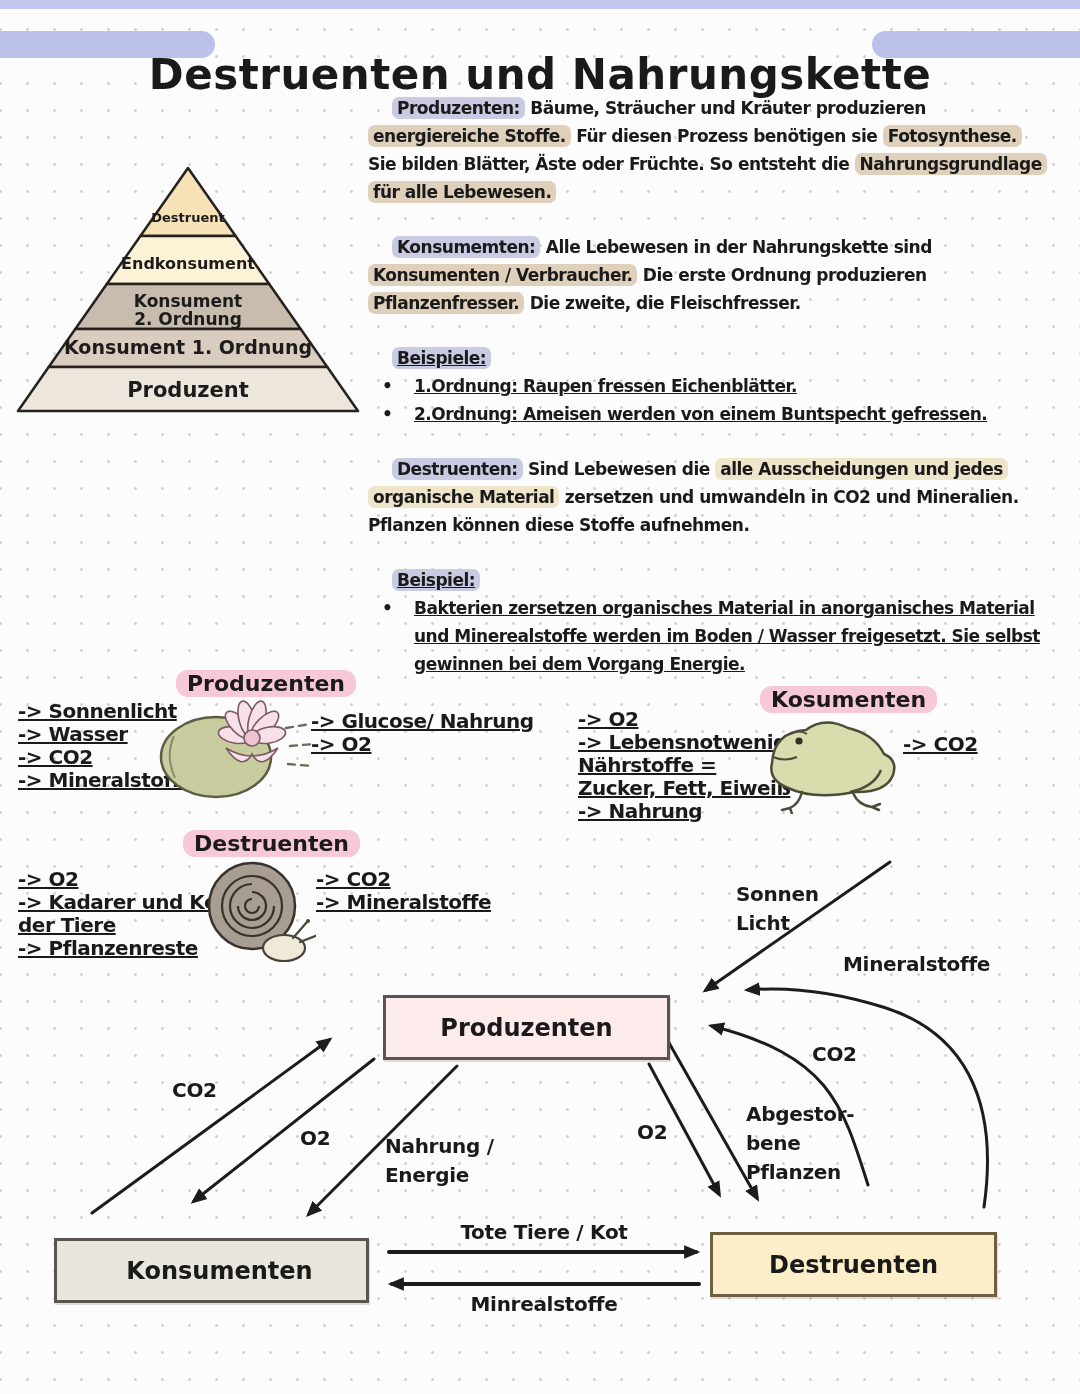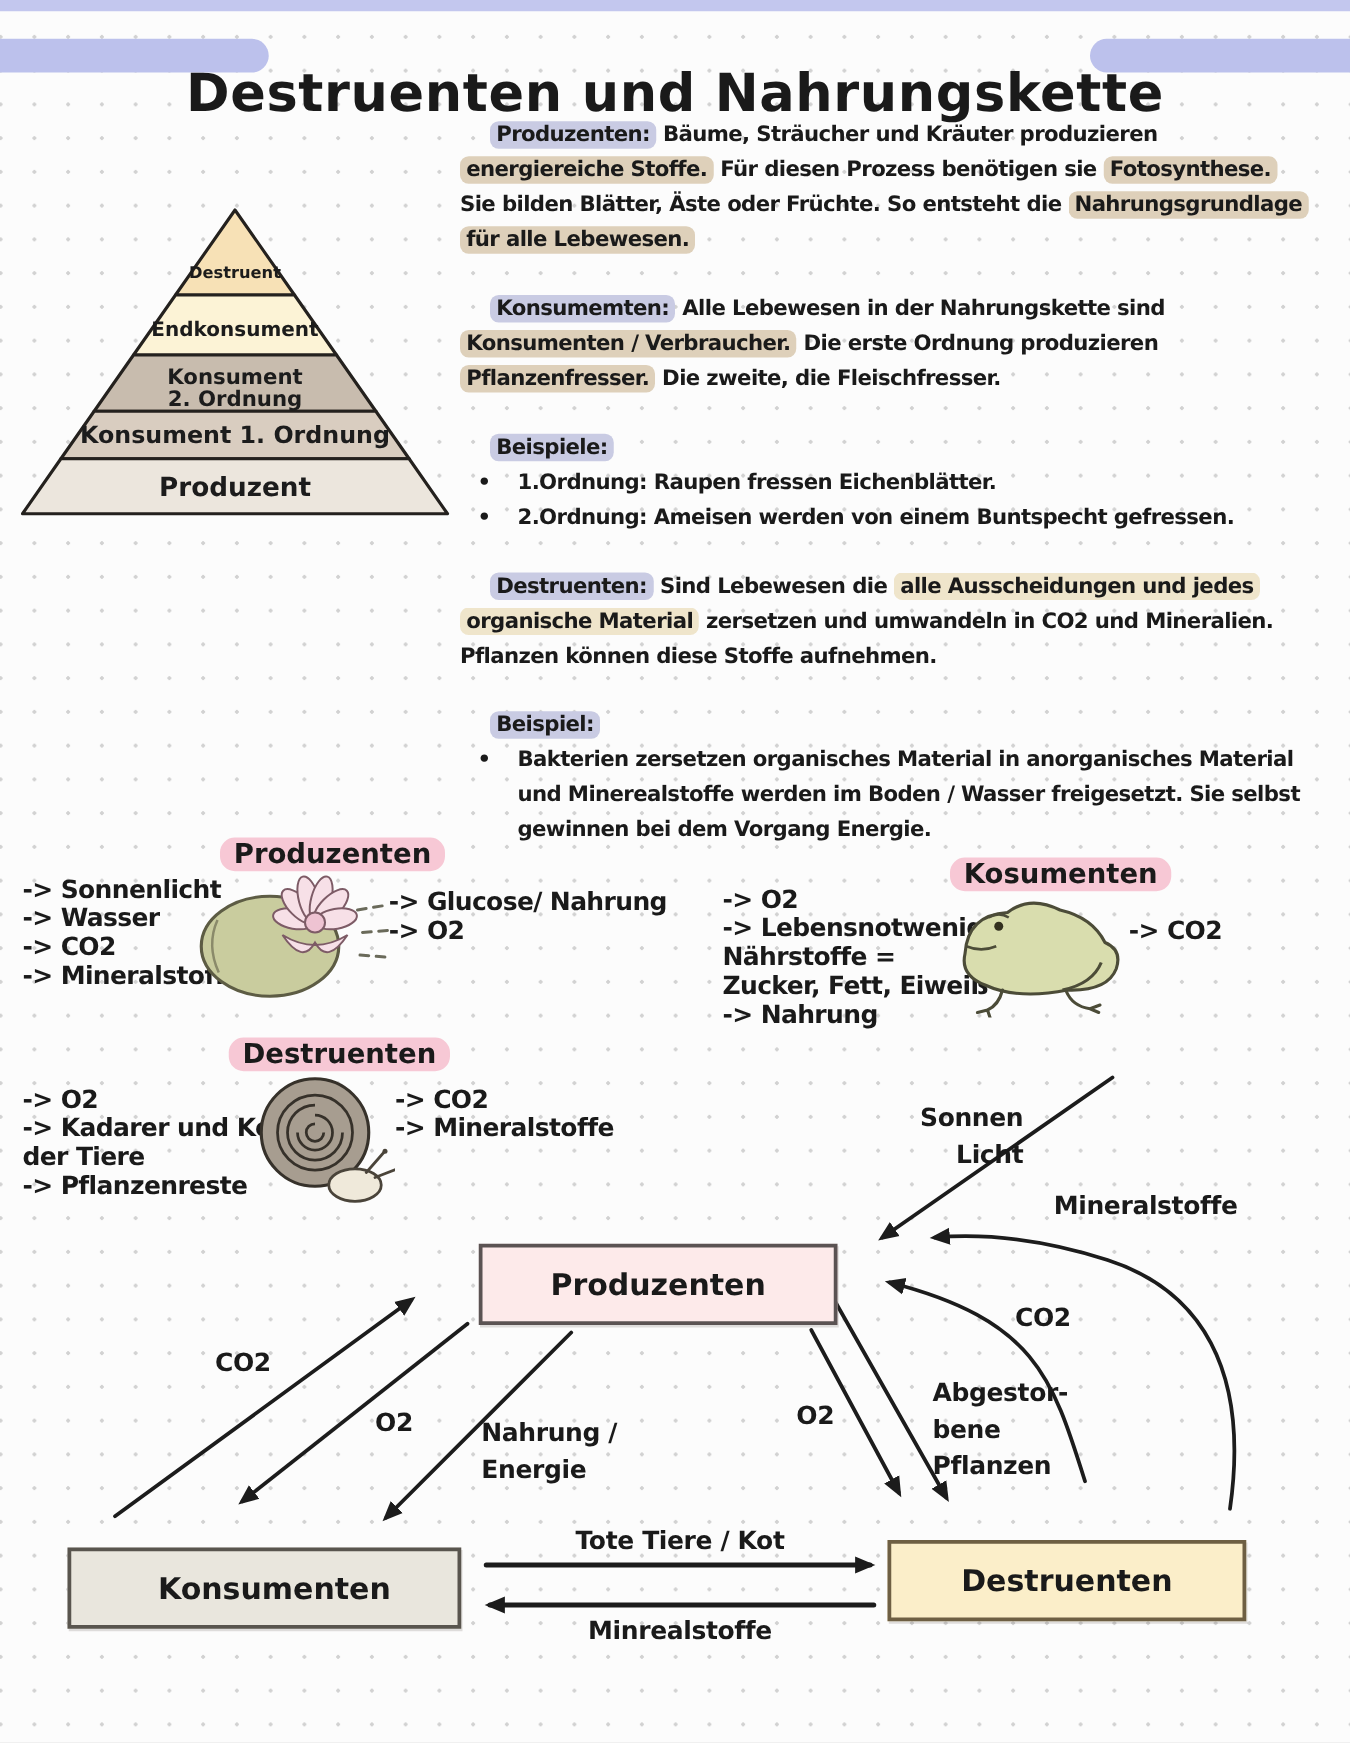--- a/index.html
+++ b/index.html
@@ -13,36 +13,36 @@
   .top-strip{position:absolute;left:0;top:0;width:100%;height:9px;background:#c3c7ee;}
   .pill{position:absolute;top:31px;height:27px;background:#bcc1ec;}
   .pill-left{left:0;width:215px;border-radius:0 14px 14px 0;}
   .pill-right{left:872px;right:0;border-radius:14px 0 0 14px;}
   .title{position:absolute;top:22px;left:0;width:100%;text-align:center;
     font-size:42px;font-weight:700;letter-spacing:0.5px;}
   
   .info-col{position:absolute;left:368px;top:94px;width:674px;
     font-size:17px;font-weight:700;line-height:28px;letter-spacing:-0.5px;}
   .info-col p{margin:0 0 27px;}
-  .example-block{margin:0 0 27px;}
+  .example-block{margin:0 0 27px;text-decoration:underline;}
   .example-block ul{margin:0;padding:0;list-style:none;}
   .example-block li{position:relative;padding-left:46px;}
   .example-block li::before{content:"•";position:absolute;left:14px;top:0;}
   .hl{border-radius:7px;padding:1px 5px;box-decoration-break:clone;-webkit-box-decoration-break:clone;}
   .hl-lav{background:#c9cbe3;margin-left:24px;}
   .hl-tan{background:#ded0ba;}
   .hl-tan2{background:#efe5cb;}
   
   .pyramid-svg{position:absolute;left:10px;top:156px;}
   .pyr-label{font-family:"DejaVu Sans",sans-serif;font-weight:700;fill:#1c1c1c;text-anchor:middle;}
   
   .org-title{position:absolute;font-size:22px;font-weight:700;
     background:#f7c8d5;padding:1px 11px;border-radius:12px;white-space:nowrap;}
   .io-list{position:absolute;font-size:20px;font-weight:700;line-height:23px;
-    letter-spacing:-0.5px;white-space:nowrap;}
+    letter-spacing:-0.5px;white-space:nowrap;text-decoration:underline;}
   .org-art{position:absolute;}
   
   .web-svg{position:absolute;left:0;top:0;pointer-events:none;}
   .web-label{position:absolute;font-size:20px;font-weight:700;line-height:29px;
     letter-spacing:-0.3px;white-space:nowrap;}
   .web-label.center{text-align:center;}
   .web-box{position:absolute;display:flex;align-items:center;justify-content:center;
     font-size:24px;font-weight:700;border:3px solid #57514a;box-shadow:1px 2px 0 rgba(90,80,70,.18);}
   .box-prod{background:#fdeaea;border-color:#5b5353;}
   .box-kons{background:#e9e6dd;border-color:#59554e;}
@@ -184,21 +184,21 @@
       <path d="M457,1066 L309,1214" marker-end="url(#ah)"></path>
       <path d="M389,1252 L696,1252" stroke-width="4" marker-end="url(#ah)"></path>
       <path d="M699,1284 L392,1284" stroke-width="4" marker-end="url(#ah)"></path>
     </g>
   </svg>
 
   <div class="web-box box-prod" style="left:383px;top:995px;width:281px;height:59px;">Produzenten</div>
   <div class="web-box box-kons" style="left:54px;top:1238px;width:293px;height:59px;padding-left:16px;">Konsumenten</div>
   <div class="web-box box-dest" style="left:710px;top:1232px;width:281px;height:59px;">Destruenten</div>
 
-  <div class="web-label" style="left:736px;top:880px;text-align:right;">
+  <div class="web-label" style="left:736px;top:880px;">
       <div>Sonnen</div>
       <div>Licht</div>
     </div>
   <div class="web-label" style="left:843px;top:950px;">Mineralstoffe</div>
   <div class="web-label" style="left:812px;top:1040px;">CO2</div>
   <div class="web-label" style="left:637px;top:1118px;">O2</div>
   <div class="web-label" style="left:746px;top:1100px;">
       <div>Abgestor-</div>
       <div>bene</div>
       <div>Pflanzen</div>

